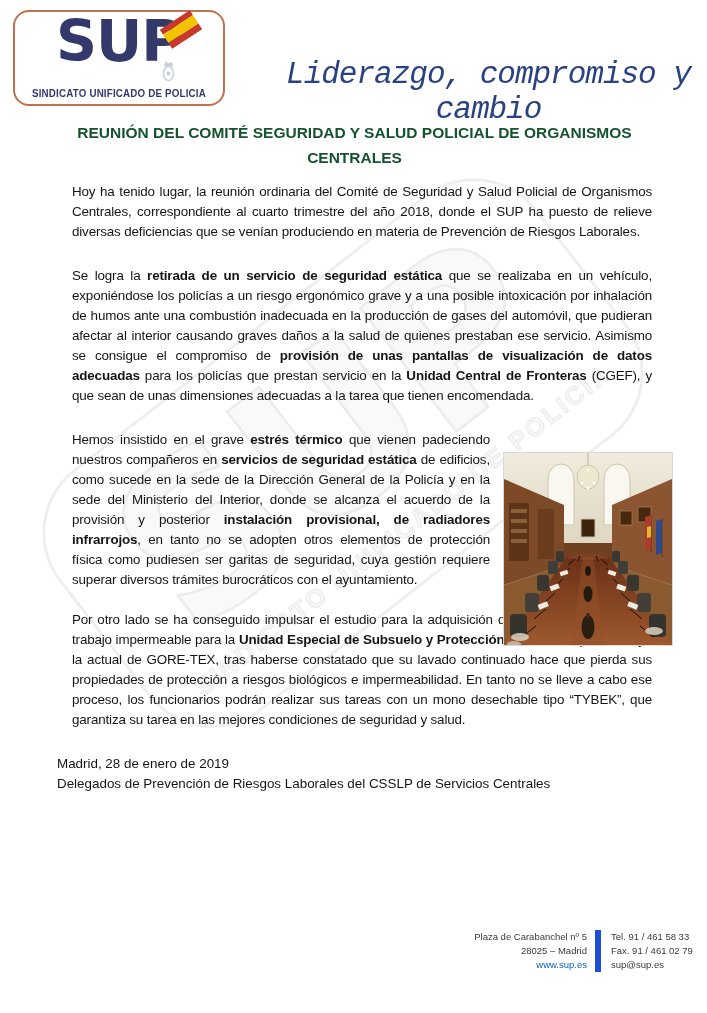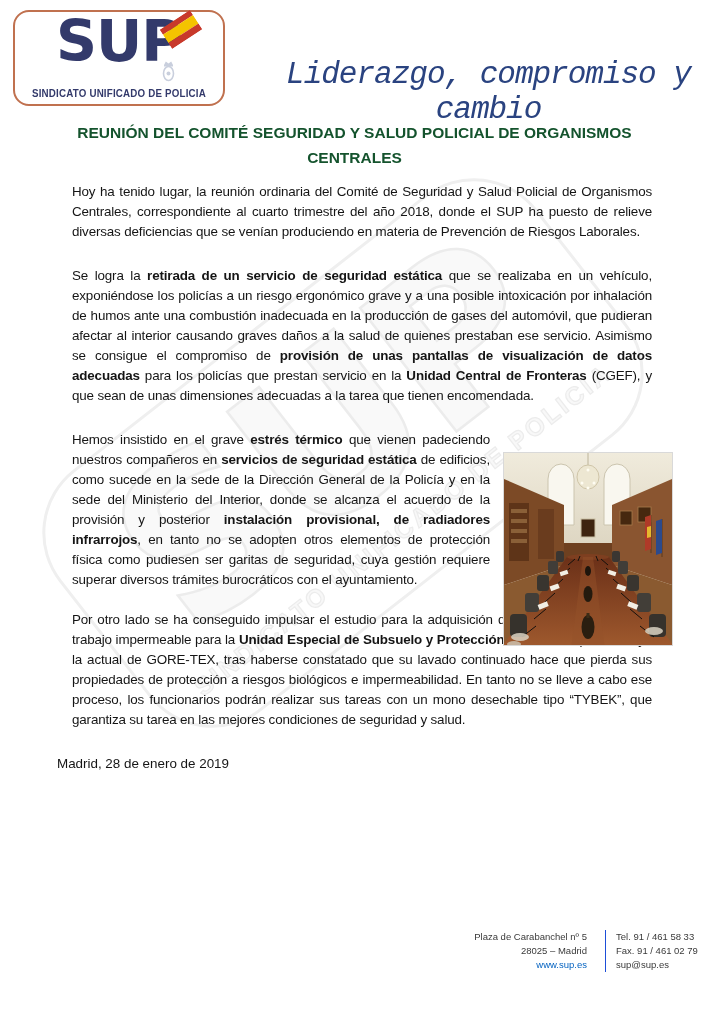--- a/index.html
+++ b/index.html
@@ -64,21 +64,21 @@
   .photo {
     position:absolute; left:503px; top:452px; width:170px; height:194px; margin:0;
     z-index:1; border:1px solid #d9d9d9; box-sizing:border-box; background:#e9e4d6;
   }
   .photo svg { display:block; }
   
   .footer {
     position:absolute; left:382px; top:930px; z-index:1; display:flex;
     font-size:9.5px; line-height:14px; color:#3a3a3a;
   }
-  .footer .addr { width:205px; text-align:right; padding-right:18px; border-right:1px solid #1d4ed8; }
+  .footer .addr { width:205px; text-align:right; padding-right:8px; border-right:6px solid #1d4ed8; }
   .footer .contact { padding-left:10px; }
   .footer a.site-link { color:#0563c1; cursor:pointer; }
 </style>
 </head>
 <body>
 
 <div class="page">
 
   <div class="watermark">
     <div class="wm-box">
@@ -113,20 +113,21 @@
     <p class="para">Hoy ha tenido lugar, la reunión ordinaria del Comité de Seguridad y Salud Policial de Organismos Centrales, correspondiente al cuarto trimestre del año 2018, donde el SUP ha puesto de relieve diversas deficiencias que se venían produciendo en materia de Prevención de Riesgos Laborales.</p>
 
     <p class="para"><span>Se logra la </span><b>retirada de un servicio de seguridad estática</b><span> que se realizaba en un vehículo, exponiéndose los policías a un riesgo ergonómico grave y a una posible intoxicación por inhalación de humos ante una combustión inadecuada en la producción de gases del automóvil, que pudieran afectar al interior causando graves daños a la salud de quienes prestaban ese servicio. Asimismo se consigue el compromiso de </span><b>provisión de unas pantallas de visualización de datos adecuadas</b><span> para los policías que prestan servicio en la </span><b>Unidad Central de Fronteras</b><span> (CGEF), y que sean de unas dimensiones adecuadas a la tarea que tienen encomendada.</span></p>
 
     <p class="para para-photo"><span>Hemos insistido en el grave </span><b>estrés térmico</b><span> que vienen padeciendo nuestros compañeros en </span><b>servicios de seguridad estática</b><span> de edificios, como sucede en la sede de la Dirección General de la Policía y en la sede del Ministerio del Interior, donde se alcanza el acuerdo de la provisión y posterior </span><b>instalación provisional, de radiadores infrarrojos</b><span>, en tanto no se adopten otros elementos de protección física como pudiesen ser garitas de seguridad, cuya gestión requiere superar diversos trámites burocráticos con el ayuntamiento.</span></p>
 
     <p class="para"><span>Por otro lado se ha conseguido impulsar el estudio para la adquisición de </span><b>una nueva prenda</b><span> de trabajo impermeable para la </span><b>Unidad Especial de Subsuelo y Protección Ambiental</b><span> que sustituya la actual de GORE-TEX, tras haberse constatado que su lavado continuado hace que pierda sus propiedades de protección a riesgos biológicos e impermeabilidad. En tanto no se lleve a cabo ese proceso, los funcionarios podrán realizar sus tareas con un mono desechable tipo “TYBEK”, que garantiza su tarea en las mejores condiciones de seguridad y salud.</span></p>
 
     <div class="closing">
       <div>Madrid, 28 de enero de 2019</div>
+      <div>Delegados de Prevención de Riesgos Laborales del CSSLP de Servicios Centrales</div>
     </div>
   </div>
 
   <figure class="photo">
     <svg width="168" height="192" viewBox="0 0 168 192">
       <defs>
         <linearGradient id="wallG" x1="0" y1="0" x2="0" y2="1">
           <stop offset="0" stop-color="#f0ebdc"></stop>
             <stop offset="1" stop-color="#d9d1bc"></stop>
         </linearGradient>

